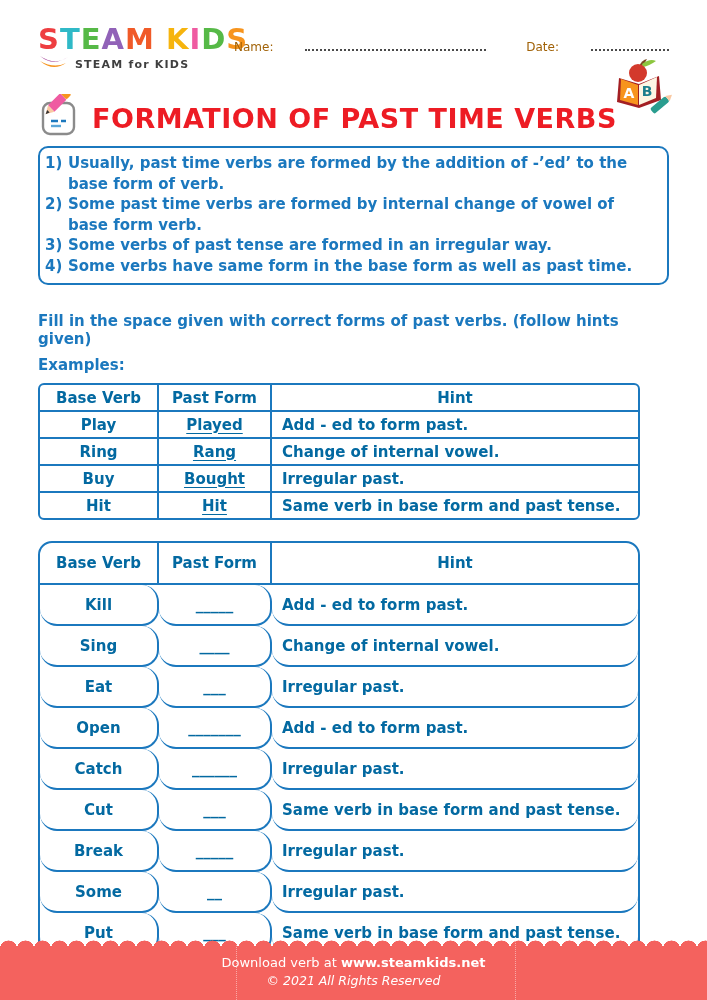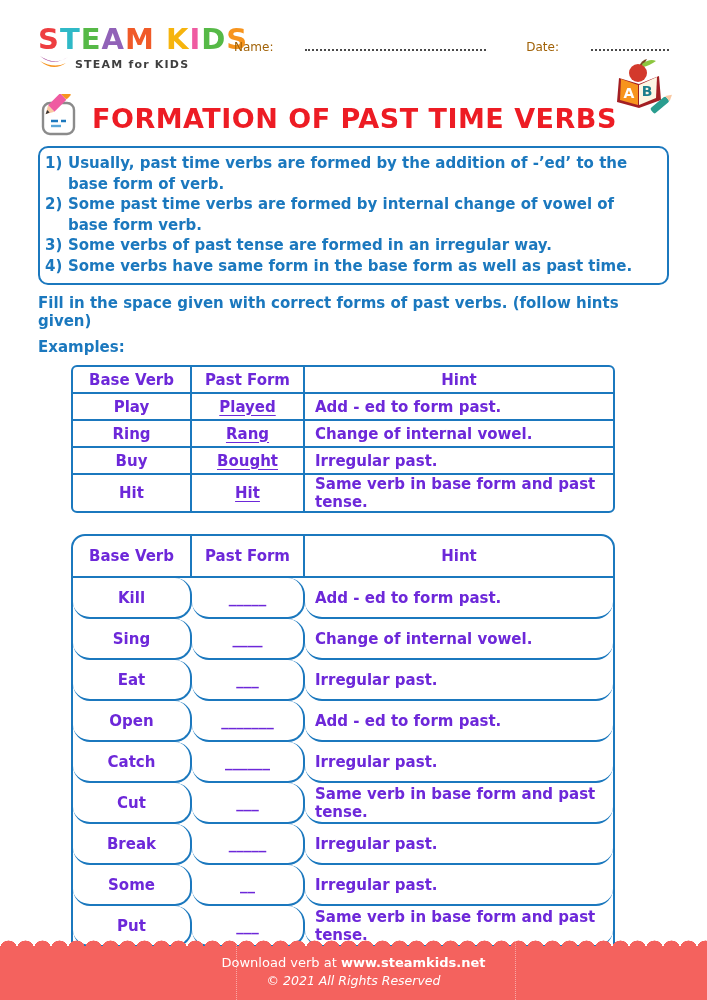--- a/index.html
+++ b/index.html
@@ -27,25 +27,25 @@
   .page-title{font-size:27px;font-weight:bold;color:#ed1c24;letter-spacing:.5px;margin-left:8px;white-space:nowrap;}
   .book-icon{position:absolute;top:54px;right:34px;}
 
   
   .rules-box{margin-top:6px;border:2px solid #1b78be;border-radius:10px;padding:5px 8px 7px 5px;}
   .rule{display:flex;color:#1b78be;font-weight:bold;font-size:15px;line-height:20.5px;}
   .rule-num{width:23px;flex:none;}
   .rule-text{flex:1;}
 
   
-  .instruction{margin-top:9px;color:#1b78be;font-weight:bold;font-size:15px;}
+  .instruction{margin-top:27px;color:#1b78be;font-weight:bold;font-size:15px;}
   .examples-label{margin-top:8px;color:#1b78be;font-weight:bold;font-size:15px;}
 
   
-  table{border-collapse:separate;border-spacing:0;color:#6d28d9;width:544px;table-layout:fixed;margin-left:33px;}
+  table{border-collapse:separate;border-spacing:0;color:#0369a1;width:602px;table-layout:fixed;}
   table td,table th{border-right:2px solid #1b78be;border-bottom:2px solid #1b78be;
     font-weight:bold;font-size:15px;text-align:center;padding:0;overflow:hidden;}
   table td:last-child,table th:last-child{border-right:none;}
   table tr:last-child td{border-bottom:none;}
   col.c1{width:119px;} col.c2{width:113px;} col.c3{width:auto;}
   .hint-cell{text-align:left !important;padding-left:10px !important;}
   .example-table{border:2px solid #1b78be;border-radius:6px;margin-top:9px;}
   .example-table th{height:25px;} .example-table td{height:25px;}
   .exercise-table{border:2px solid #1b78be;border-radius:14px;margin-top:21px;}
   .exercise-table th{height:40px;}

